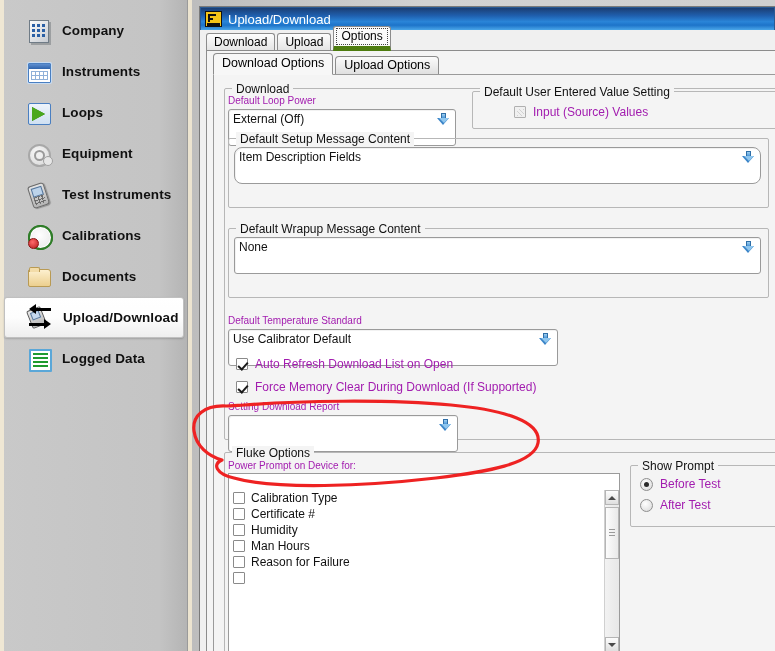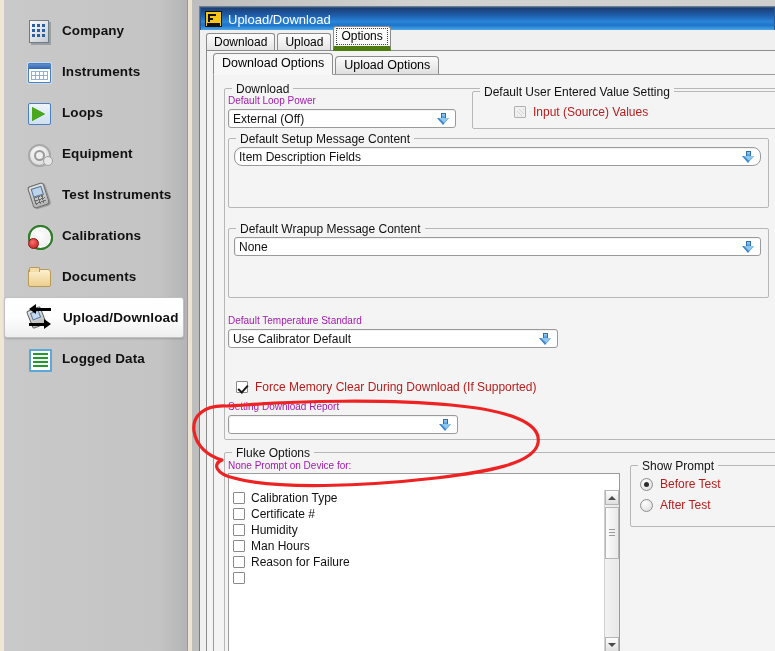--- a/index.html
+++ b/index.html
@@ -168,21 +168,21 @@
   
   .grp{position:absolute;border:1px solid #b7b7b7;border-radius:2px;box-sizing:border-box;}
   .grp-lg{
     position:absolute;top:-7px;left:7px;background:#f4f4f4;padding:0 4px;
     font-size:12px;color:#111;white-space:nowrap;
   }
 
   .lbl{position:absolute;font-size:10px;color:#a21caf;white-space:nowrap;}
 
   .combo{
-    position:absolute;height:19px;background:#fff;border:1px solid #9a9a9a;border-radius:3px;
+    position:absolute;height:37px;background:#fff;border:1px solid #9a9a9a;border-radius:3px;
     box-sizing:border-box;box-shadow:inset 1px 1px 0 rgba(0,0,0,.05);
   }
   .combo .val{position:absolute;left:4px;top:2px;font-size:12px;color:#111;white-space:nowrap;}
   .combo .arrow{
     position:absolute;right:5px;top:3px;width:13px;height:13px;
   }
   .combo .arrow .stem{position:absolute;left:4px;top:0;width:5px;height:6px;
     background:linear-gradient(to bottom,#9fd0f2,#4a96d8);border:1px solid #2f6fa8;box-sizing:border-box;}
   .combo .arrow .head{position:absolute;left:0;top:5px;width:0;height:0;
     border-left:6.5px solid transparent;border-right:6.5px solid transparent;border-top:7px solid #3b85c8;}
@@ -197,21 +197,21 @@
   .cbx.checked:after{
     content:"";position:absolute;left:3px;top:1px;width:4px;height:8px;
     border:solid #1a1a1a;border-width:0 2px 2px 0;transform:rotate(42deg);
   }
   .cbx.dim{background:#f0f0f0;border-color:#b0b0b0;}
   .cbx.dim:after{
     content:"";position:absolute;left:2px;top:2px;width:7px;height:7px;
     background:repeating-linear-gradient(45deg,#d2d2d2 0 1px,transparent 1px 3px);
     border:none;transform:none;
   }
-  .cbrow .t{margin-left:7px;font-size:12px;color:#b91c1c;white-space:nowrap;}
+  .cbrow .t{margin-left:7px;font-size:12px;color:#a21caf;white-space:nowrap;}
 
   .radio{
     width:13px;height:13px;border-radius:50%;flex:0 0 13px;box-sizing:border-box;
     background:radial-gradient(circle at 40% 35%,#ffffff,#e3e3e3 70%,#cfcfcf);
     border:1px solid #8f8f8f;position:relative;
   }
   .radio.on:after{
     content:"";position:absolute;left:3px;top:3px;width:5px;height:5px;border-radius:50%;background:#2b2b2b;
   }
 
@@ -430,40 +430,44 @@
         <div class="lbl" style="left:14px;top:240px;">Default Temperature Standard</div>
         <div class="combo" style="left:14px;top:254px;width:330px;">
           <span class="val">Use Calibrator Default</span>
           <span class="arrow">
               <span class="stem"></span>
               <span class="head"></span>
               <span class="head2"></span>
             </span>
         </div>
 
+        <div class="cbrow" style="left:22px;top:282px;">
+          <span class="cbx checked"></span>
+          <span class="t">Auto Refresh Download List on Open</span>
+        </div>
         <div class="cbrow" style="left:22px;top:305px;">
           <span class="cbx checked"></span>
           <span class="t">Force Memory Clear During Download (If Supported)</span>
         </div>
 
         <div class="lbl" style="left:14px;top:326px;">Setting Download Report</div>
         <div class="combo" style="left:14px;top:340px;width:230px;">
           <span class="val"></span>
           <span class="arrow">
               <span class="stem"></span>
               <span class="head"></span>
               <span class="head2"></span>
             </span>
         </div>
 
         <div class="grp" style="left:10px;top:377px;right:-4px;bottom:-4px;">
           <span class="grp-lg">Fluke Options</span>
         </div>
 
-        <div class="lbl" style="left:14px;top:385px;">None Prompt on Device for:</div>
+        <div class="lbl" style="left:14px;top:385px;">Power Prompt on Device for:</div>
 
         <div class="listbox" style="left:14px;top:398px;width:392px;bottom:-2px;">
           <div class="listitems">
             <div class="litem">
               <span class="cbx"></span>
               <span class="t">Calibration Type</span>
             </div>
             <div class="litem">
               <span class="cbx"></span>
               <span class="t">Certificate #</span>

